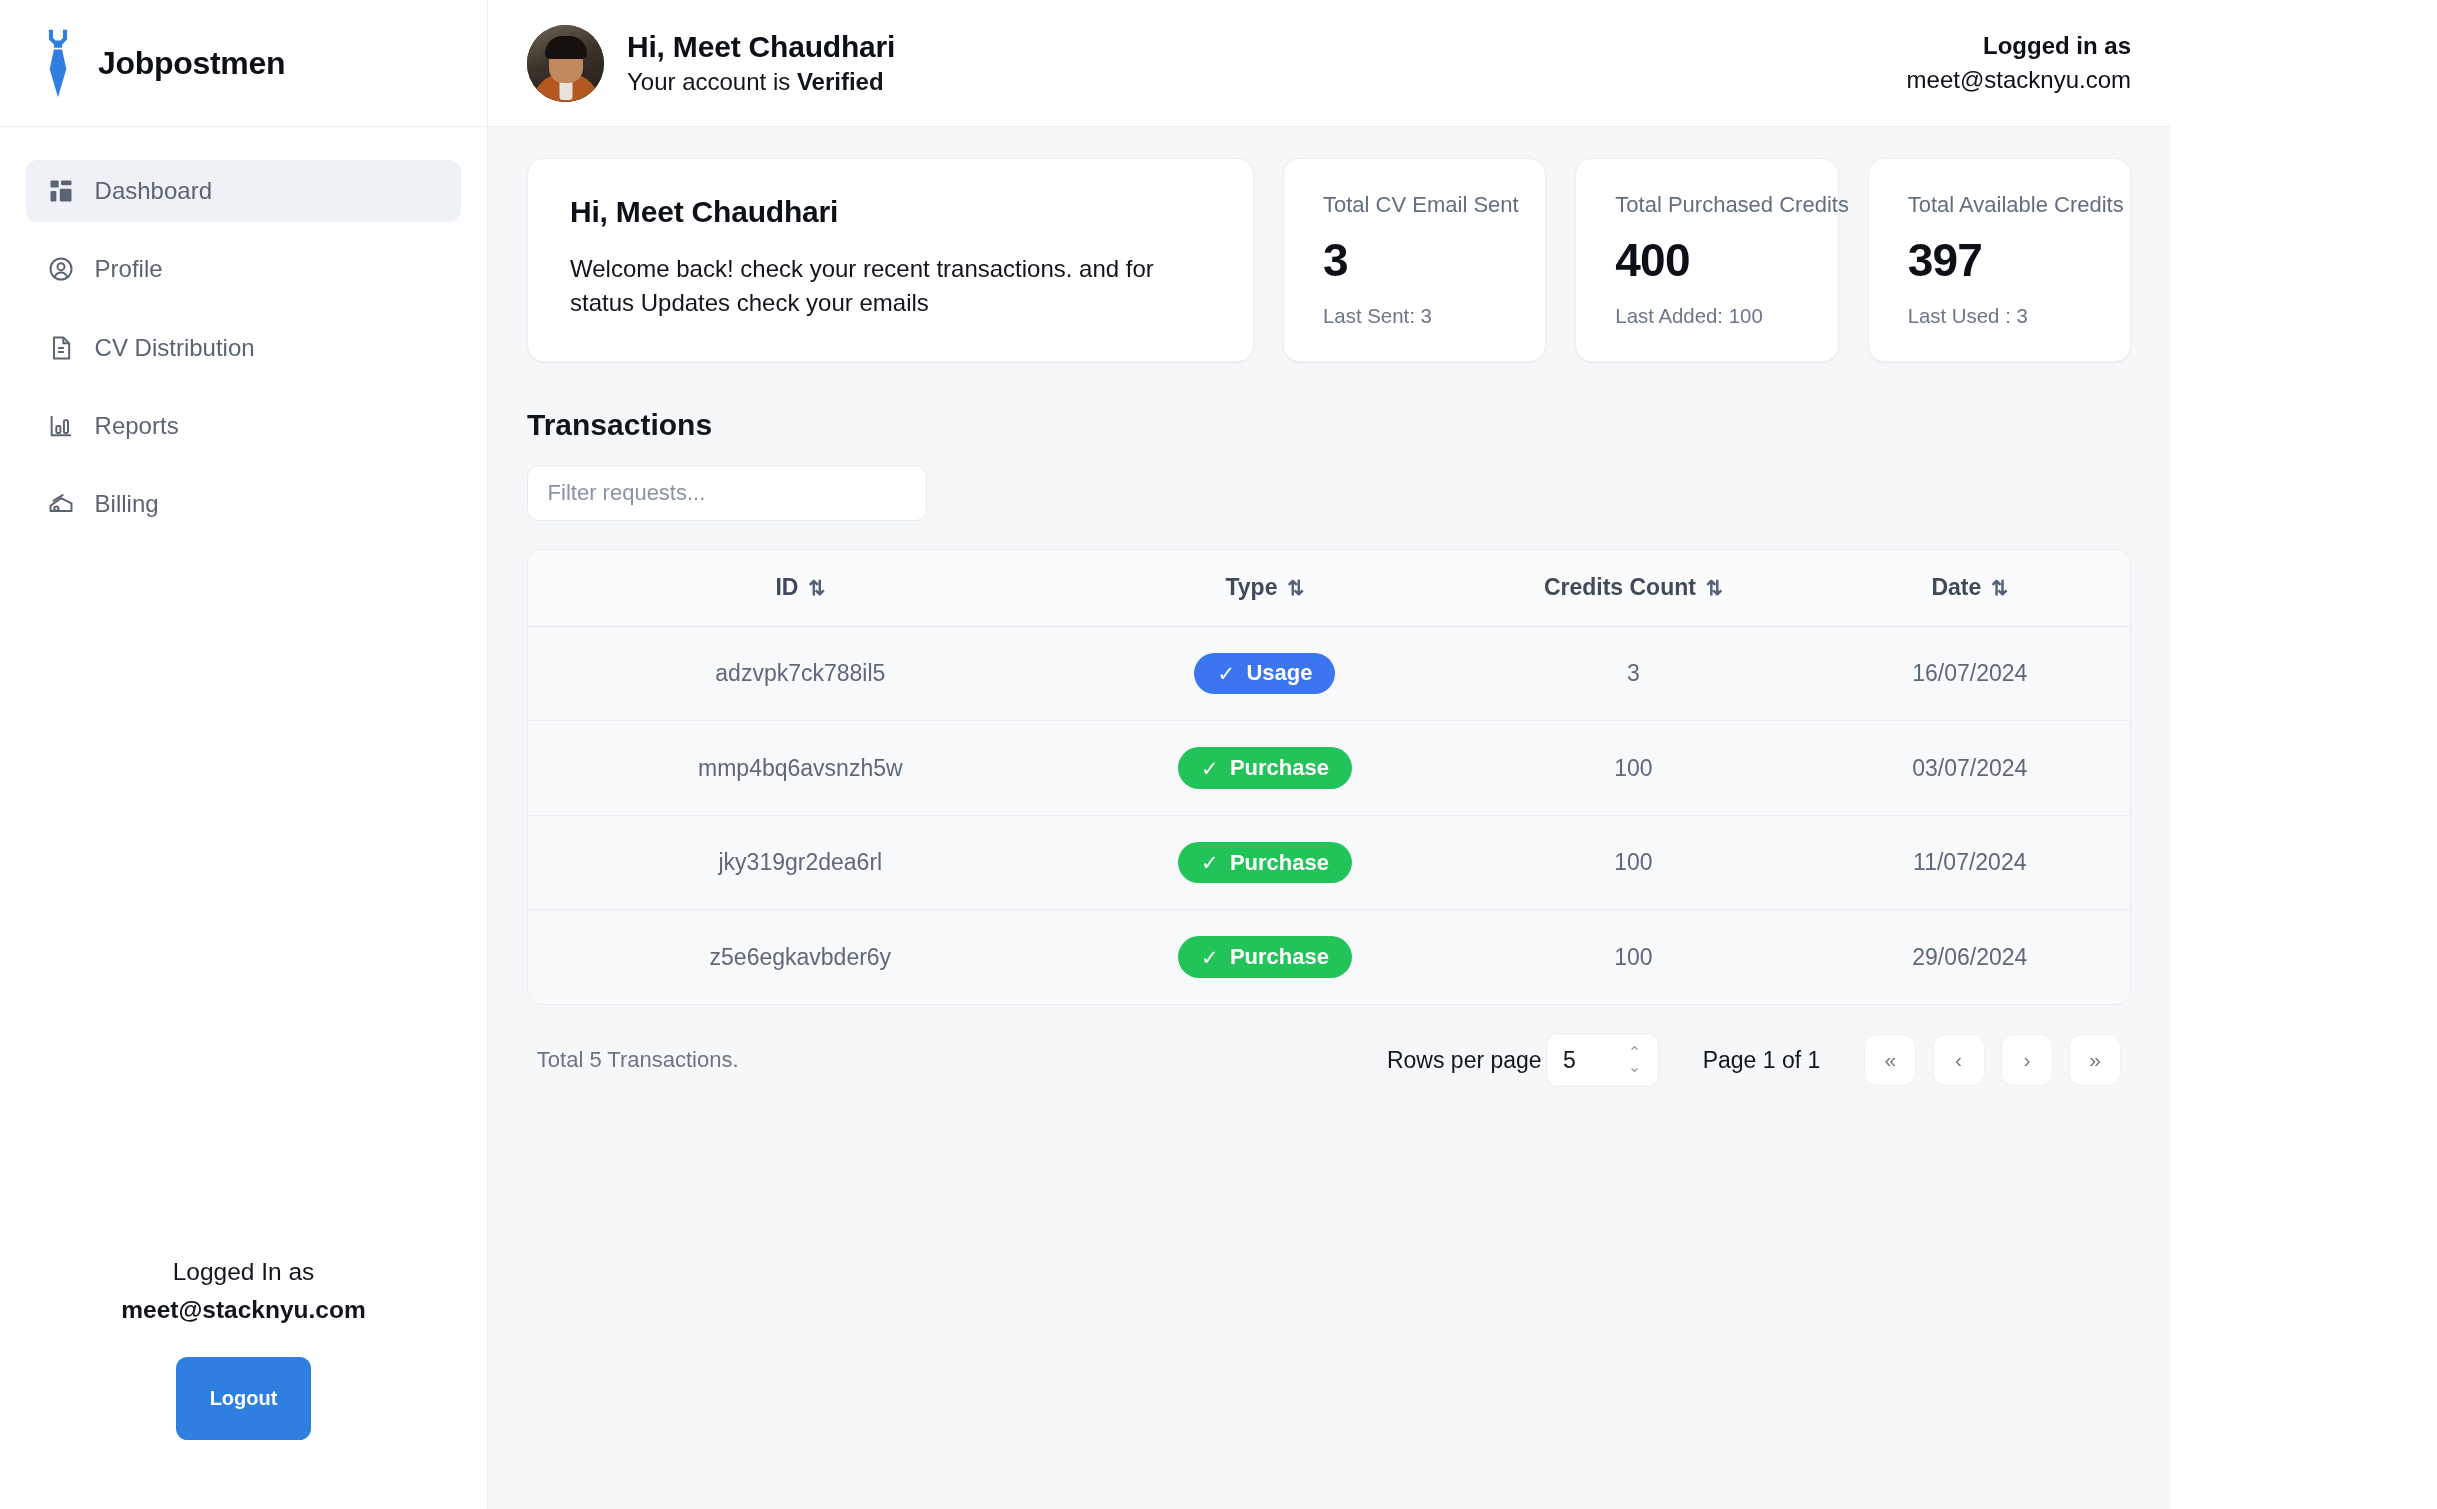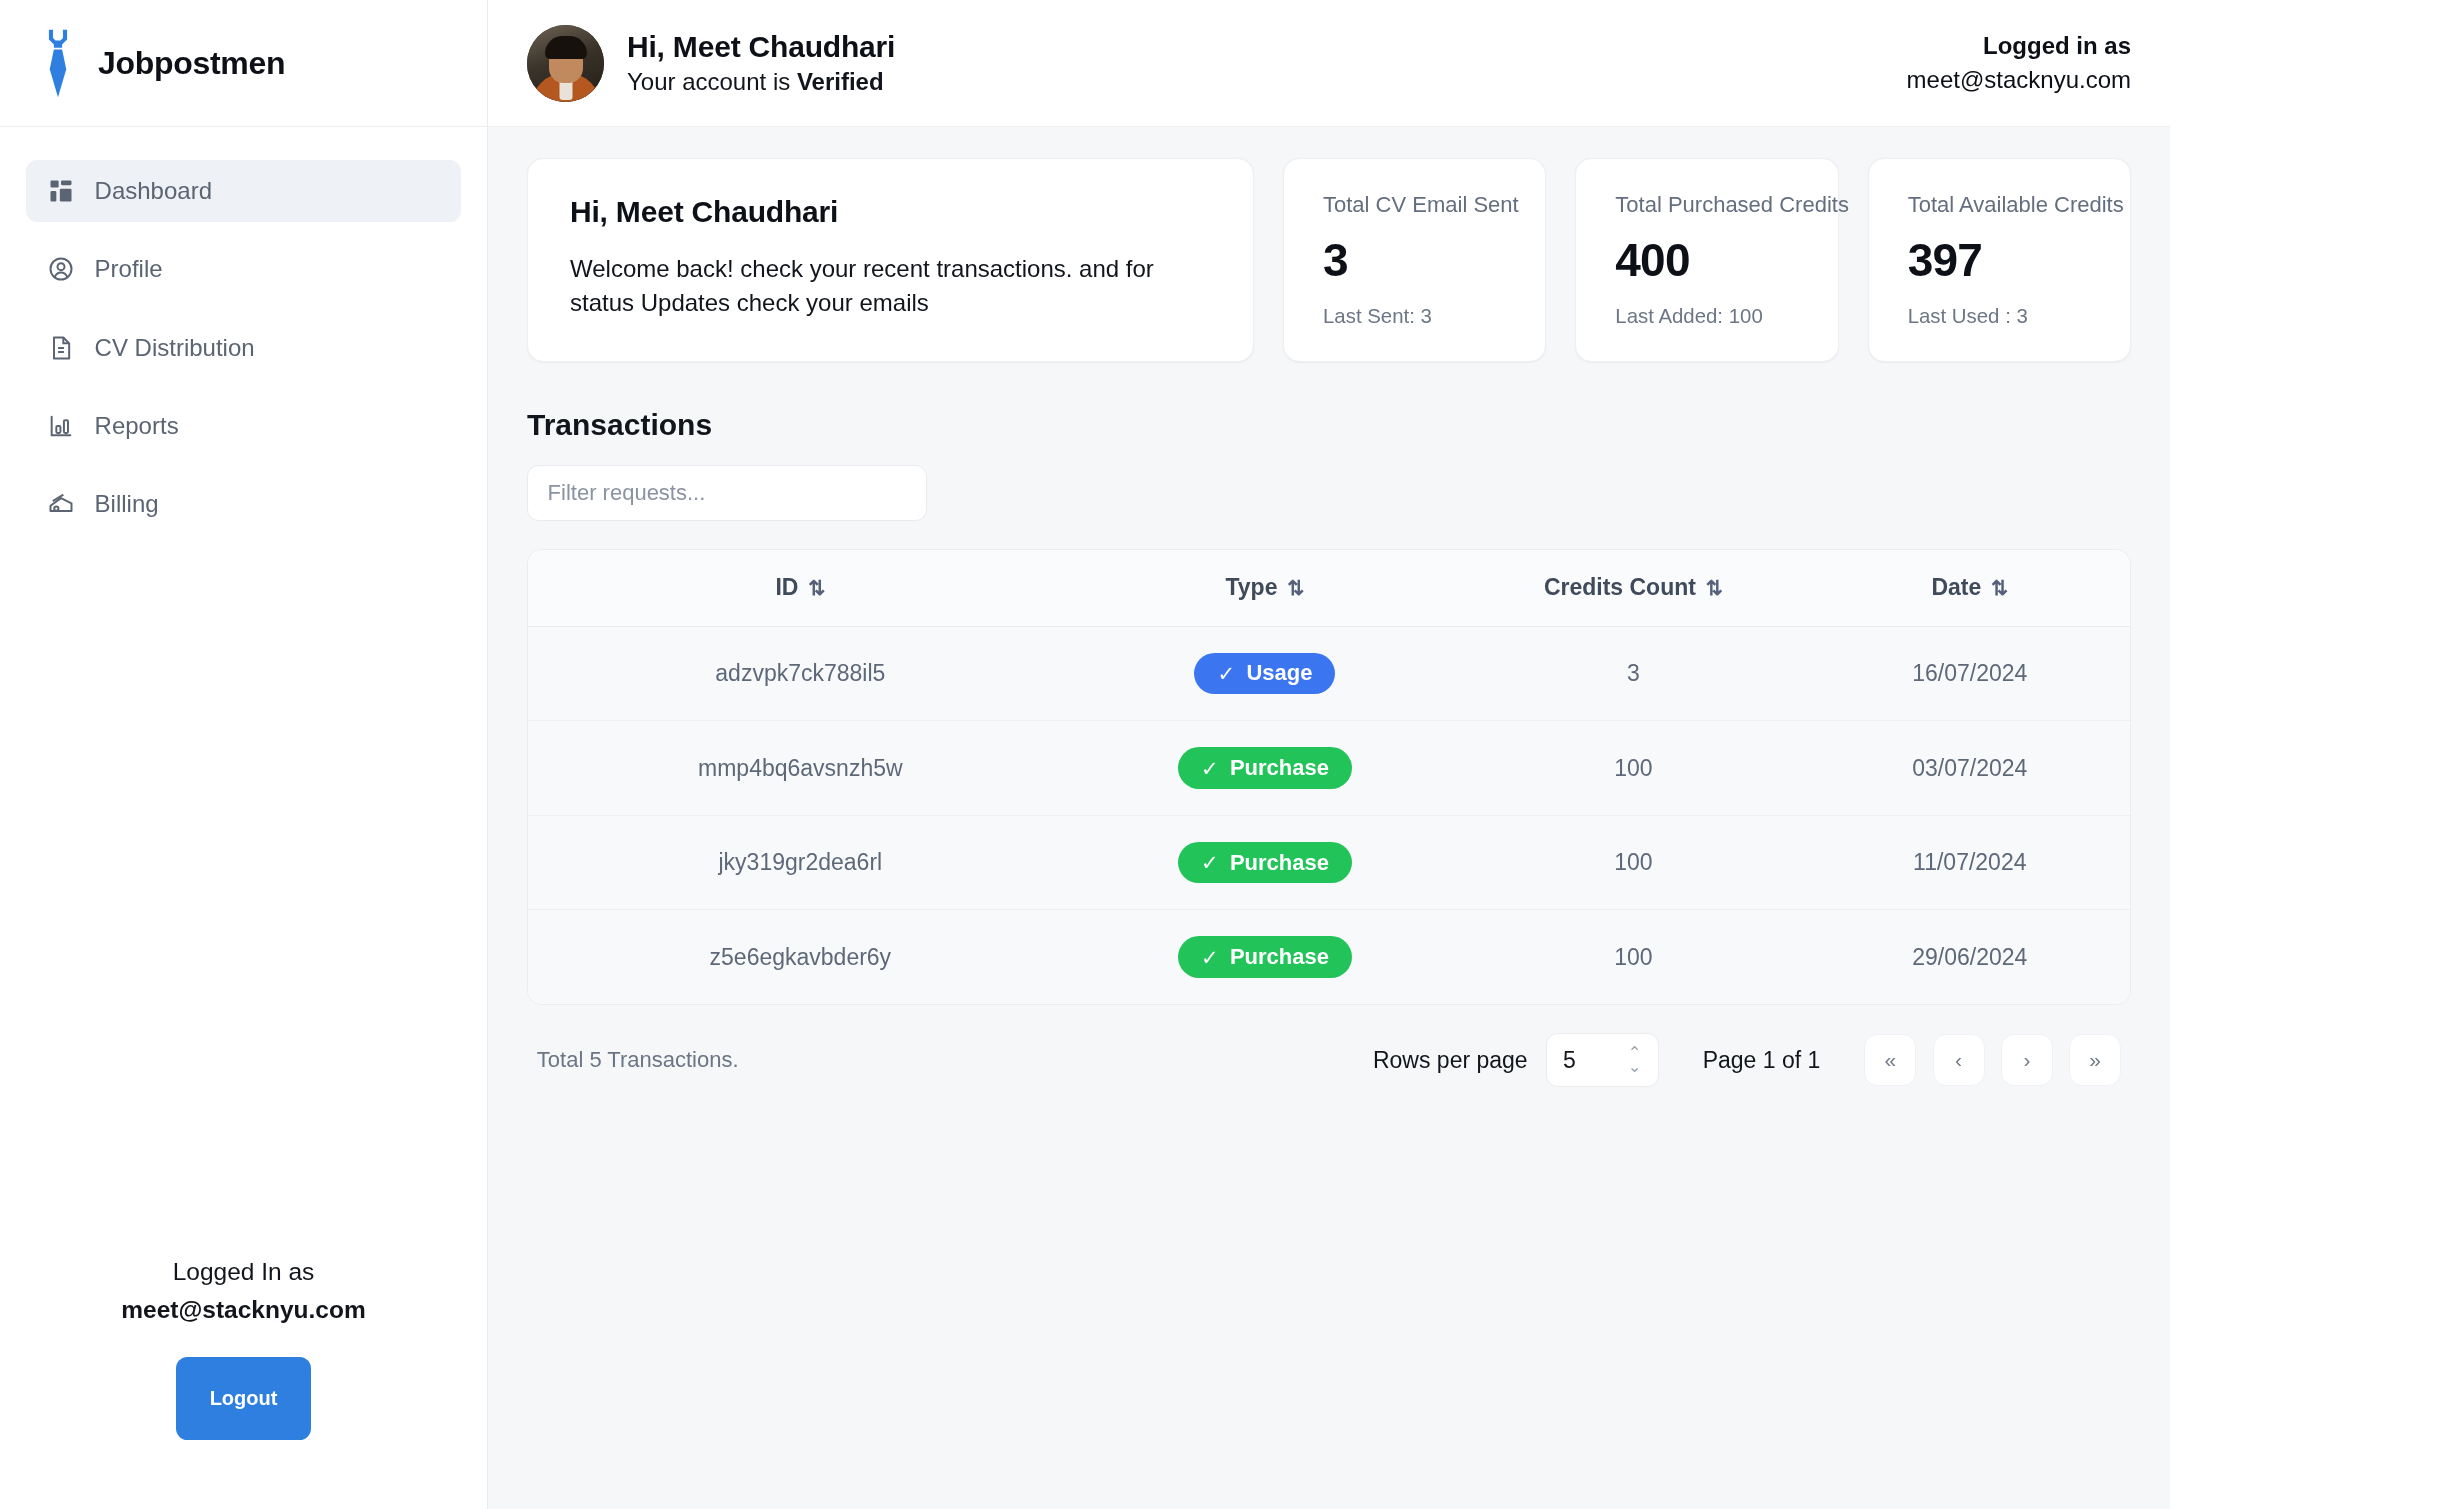--- a/index.html
+++ b/index.html
@@ -172,21 +172,21 @@
   .badge.purchase { background: #22c45a; }
   .badge .chk { font-size: 21px; font-weight: 400; }
 
   
   .pagination {
     display: flex; align-items: center;
     padding: 28px 9.8px 0 9.8px;
   }
   .total-text { font-size: 22px; color: #6b7585; }
   .pg-spacer { flex: 1 1 auto; }
-  .rows-label { font-size: 23px; color: #12161c; margin-right: 18px; }
+  .rows-label { font-size: 23px; color: #12161c; margin-right: 4px; }
   .rows-select {
     display: inline-flex; align-items: center; justify-content: space-between;
     width: 113px; height: 54px;
     border: 1.6px solid #e9ebef; border-radius: 11.4px;
     background: #ffffff; padding: 0 16.3px;
     font-size: 23px; color: #12161c;
     cursor: pointer; margin-right: 44px;
   }
   .stepper { display: flex; flex-direction: column; gap: 2.5px; color: #9aa3b0; line-height: 0.7; font-size: 16.3px; }
   .page-text { font-size: 23px; color: #12161c; margin-right: 44px; }

